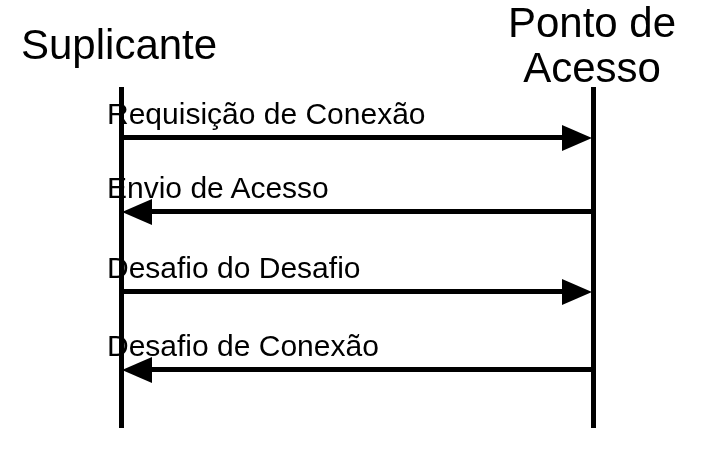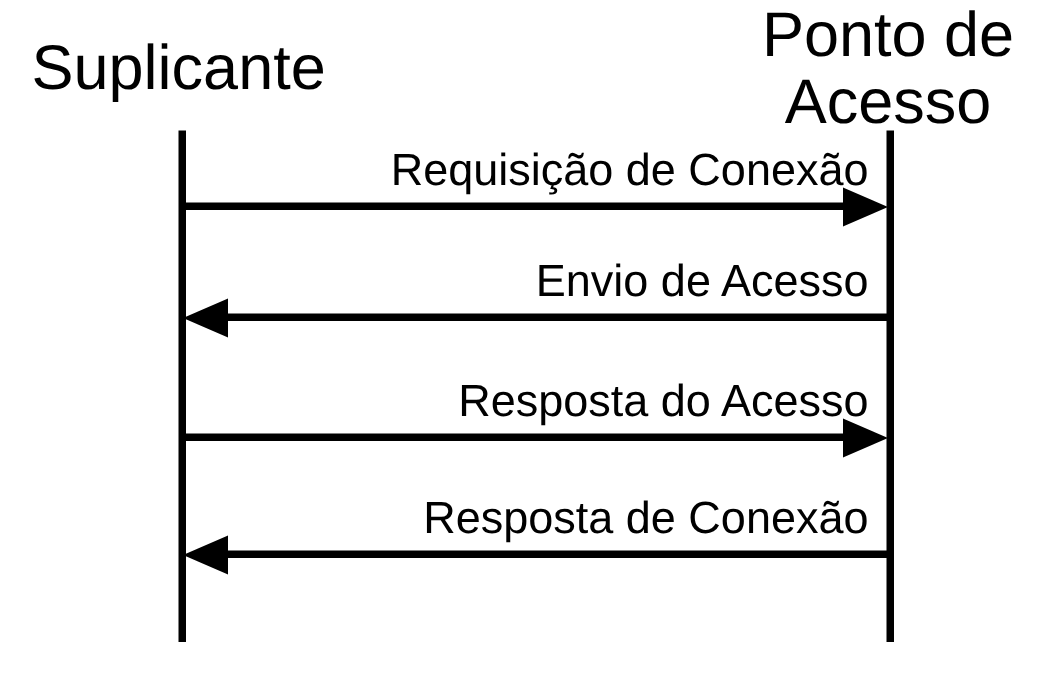--- a/index.html
+++ b/index.html
@@ -27,21 +27,21 @@
     height: 341px;
     width: 5px;
     background: var(--ink, #000000);
   }
   .ll-left  { left: 119px; }
   .ll-right { left: 591px; }
   .msg-label {
     position: absolute;
     left: 107px;
     width: 472px;
-    text-align: right;
+    text-align: left;
     font-size: 30px;
     line-height: 32px;
     white-space: nowrap;
   }
   .arrow {
     position: absolute;
     left: 121px;
     width: 472px;
     height: 26px;
   }
@@ -85,25 +85,25 @@
     <div class="shaft"></div>
     <div class="head"></div>
   </div>
 
   <div class="msg-label" style="top:172px">Envio de Acesso</div>
   <div class="arrow left" style="top:199px">
     <div class="shaft"></div>
     <div class="head"></div>
   </div>
 
-  <div class="msg-label" style="top:252px">Resposta do Acesso</div>
+  <div class="msg-label" style="top:252px">Desafio do Desafio</div>
   <div class="arrow right" style="top:279px">
     <div class="shaft"></div>
     <div class="head"></div>
   </div>
 
-  <div class="msg-label" style="top:330px">Resposta de Conexão</div>
+  <div class="msg-label" style="top:330px">Desafio de Conexão</div>
   <div class="arrow left" style="top:357px">
     <div class="shaft"></div>
     <div class="head"></div>
   </div>
 
 </div>
 
 </body></html>

